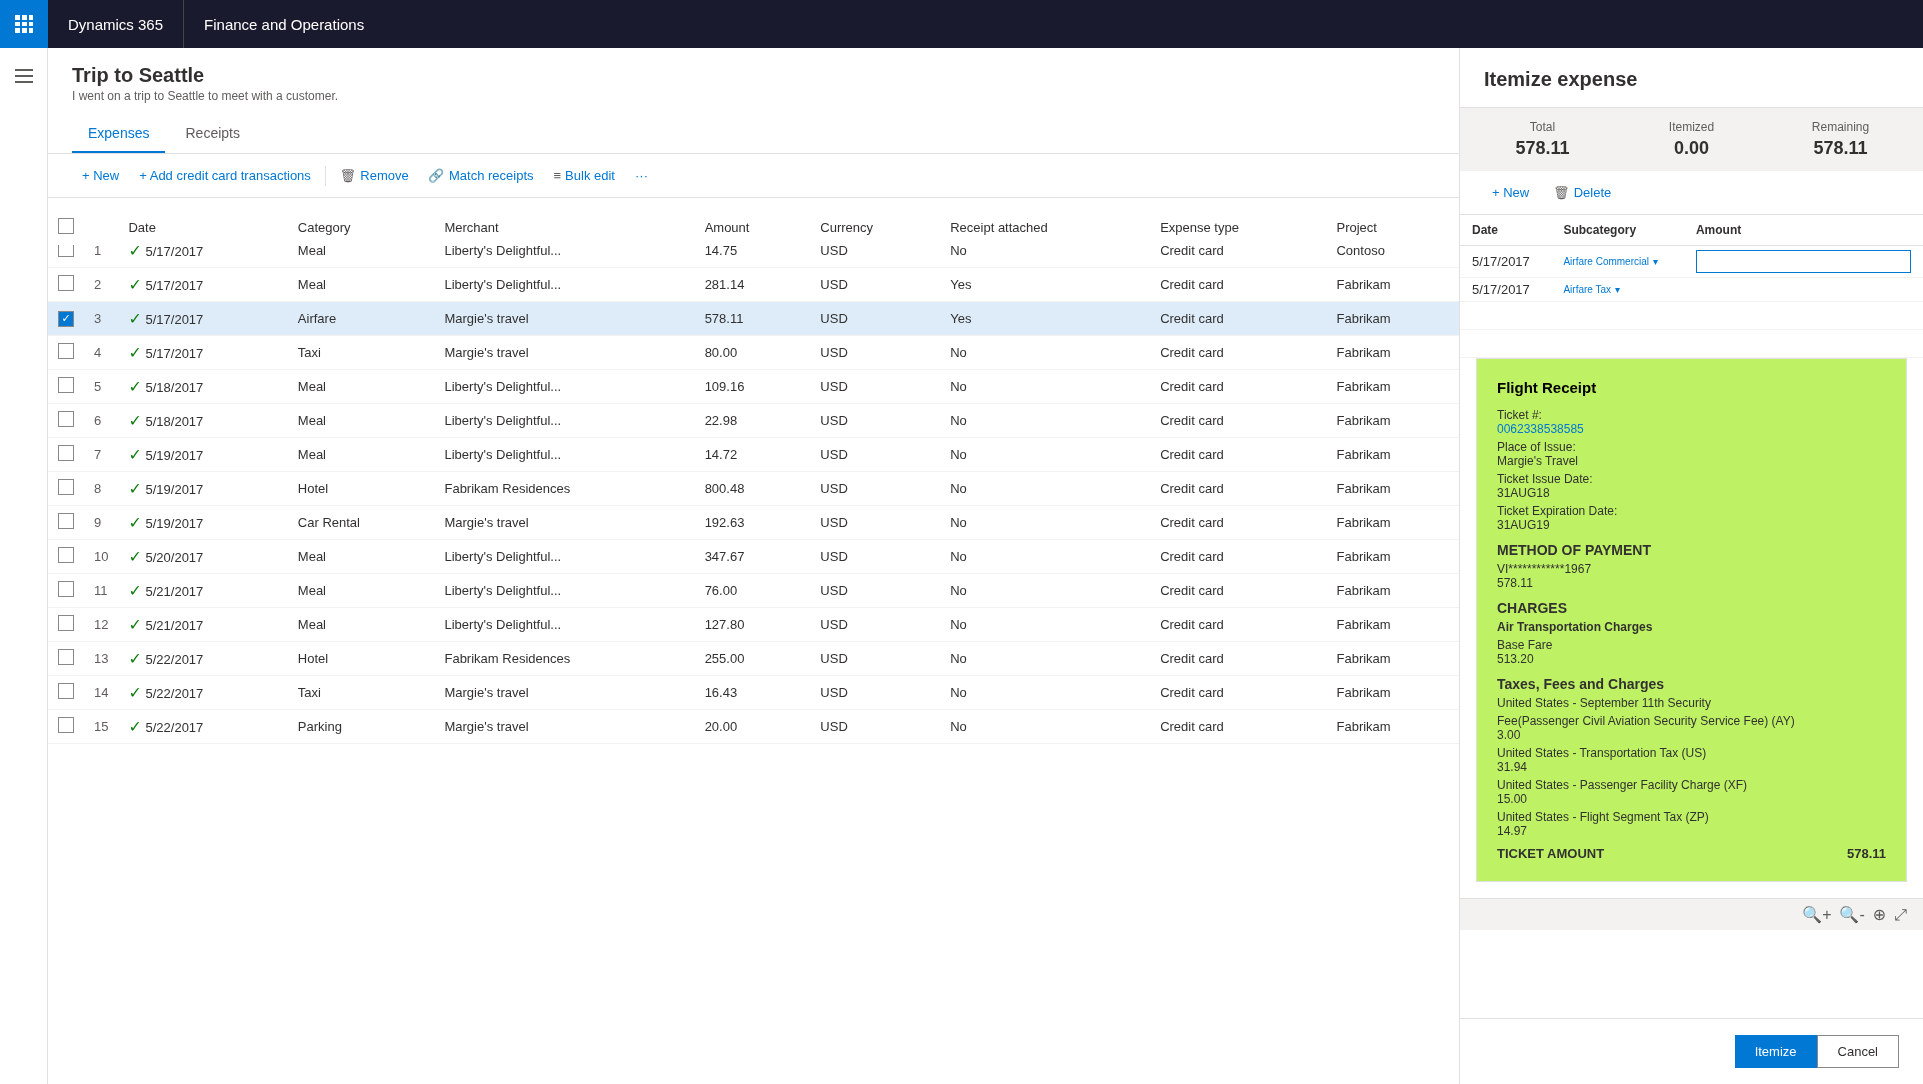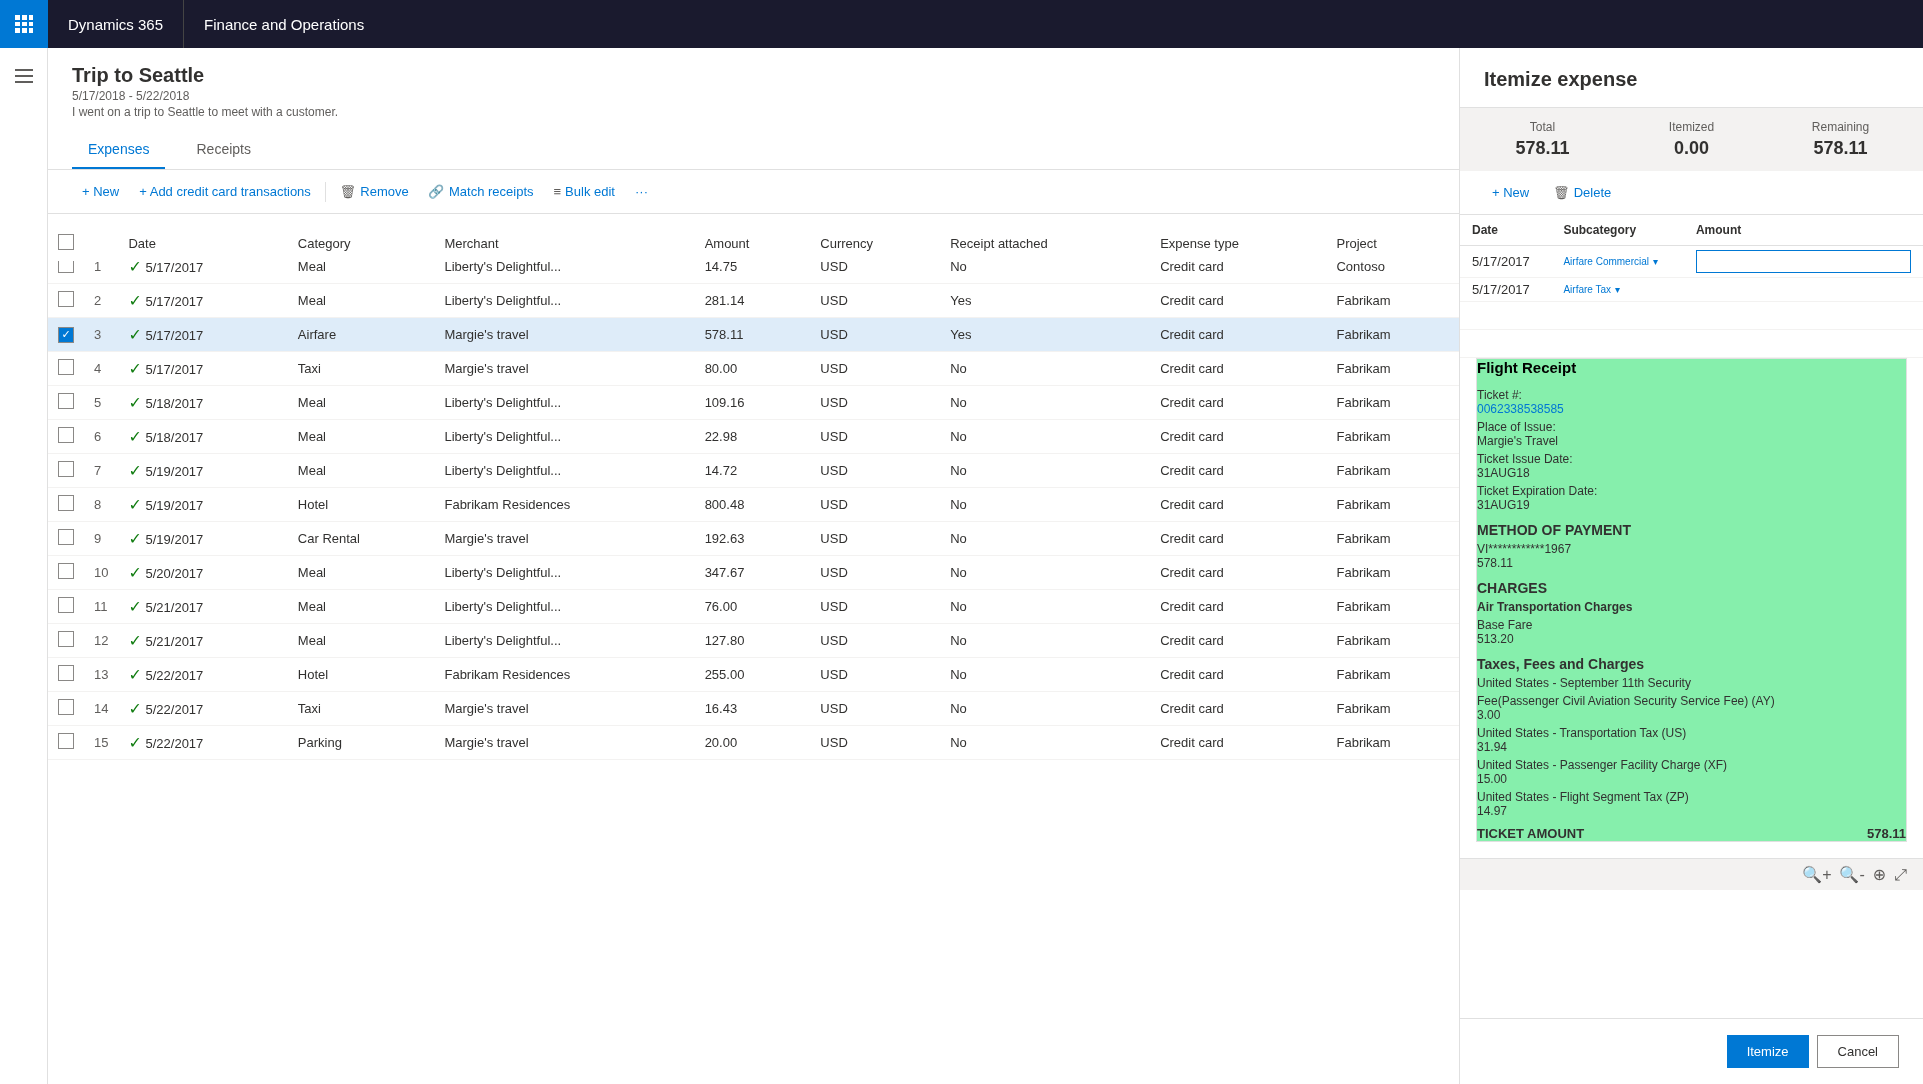--- a/index.html
+++ b/index.html
@@ -46,21 +46,21 @@
 
     
     .page-header {
       background: #fff; padding: 16px 24px 0 24px; border-bottom: 1px solid #e0e0e0;
     }
     .page-title { font-size: 20px; font-weight: 600; color: #323130; }
     .page-dates { font-size: 12px; color: #605e5c; margin-top: 2px; }
     .page-desc { font-size: 12px; color: #605e5c; margin-top: 2px; margin-bottom: 12px; }
 
     
-    .tabs { display: flex; gap: 15px; }
+    .tabs { display: flex; gap: 4px; }
     .tab {
       padding: 10px 16px; font-size: 14px; cursor: pointer; color: #605e5c;
       border-bottom: 2px solid transparent;
     }
     .tab.active { color: #0078d4; border-bottom: 2px solid #0078d4; font-weight: 500; }
 
     
     .expenses-toolbar {
       display: flex; align-items: center; gap: 0;
       background: #fff; padding: 8px 24px; border-bottom: 1px solid #e0e0e0;
@@ -132,38 +132,38 @@
       width: 100%; border: 1px solid #0078d4; outline: none;
       padding: 3px 6px; font-size: 13px; font-family: inherit;
     }
     .subcategory-select {
       display: flex; align-items: center; gap: 4px; color: #323130;
     }
     .subcategory-select span { color: #0078d4; font-size: 10px; }
 
     
     .receipt-section {
-      margin: 0 16px 16px 16px; border: 1px solid #e0e0e0; padding: 0;
-      font-size: 12px; color: #323130; background: #86efac;
+      margin: 0 16px 16px 16px; border: 1px solid #e0e0e0; padding: 20px;
+      font-size: 12px; color: #323130; background: #bef264;
     }
     .receipt-title { font-size: 15px; font-weight: 700; margin-bottom: 12px; color: #000; }
     .receipt-row { display: flex; justify-content: space-between; margin-bottom: 4px; flex-direction: column; }
     .receipt-section-title { font-weight: 700; margin: 10px 0 4px 0; font-size: 14px; }
     .receipt-charge-label { font-weight: 700; margin-bottom: 4px; }
     .ticket-amount-row { display: flex; justify-content: space-between; font-weight: 700; margin-top: 8px; font-size: 13px; gap: 48px; }
 
     .receipt-zoom-bar {
       display: flex; justify-content: flex-end; gap: 8px;
       padding: 6px 16px; background: #f3f2f1; border-top: 1px solid #e0e0e0;
     }
     .zoom-btn { cursor: pointer; color: #605e5c; font-size: 16px; background: none; border: none; }
 
     
     .panel-footer {
-      margin-top: auto; padding: 16px 24px; display: flex; justify-content: flex-end; gap: 8px;
+      margin-top: auto; padding: 16px 24px; display: flex; justify-content: flex-end; 
       border-top: 1px solid #e0e0e0; background: #fff;
     }
     .btn-primary {
       background: #0078d4; color: #fff; border: none; padding: 8px 20px;
       font-size: 13px; cursor: pointer; font-family: inherit;
     }
     .btn-default {
       background: #fff; color: #323130; border: 1px solid #8a8886; padding: 8px 20px;
       font-size: 13px; cursor: pointer; font-family: inherit;
     }
@@ -207,21 +207,20 @@
           <rect x="0" y="8" width="18" height="2"></rect>
           <rect x="0" y="14" width="18" height="2"></rect>
       </svg>
     </div>
   </div>
 
   <div class="content-area">
 
     <div class="page-header">
       <div class="page-title">Trip to Seattle</div>
-      <div class="page-dates">5/17/2018 - 5/22/2018</div>
       <div class="page-desc">I went on a trip to Seattle to meet with a customer.</div>
       <div class="tabs">
         <div class="tab active">
           <span>Expenses</span>
         </div>
         <div class="tab">
           <span>Receipts</span>
         </div>
       </div>
     </div>

